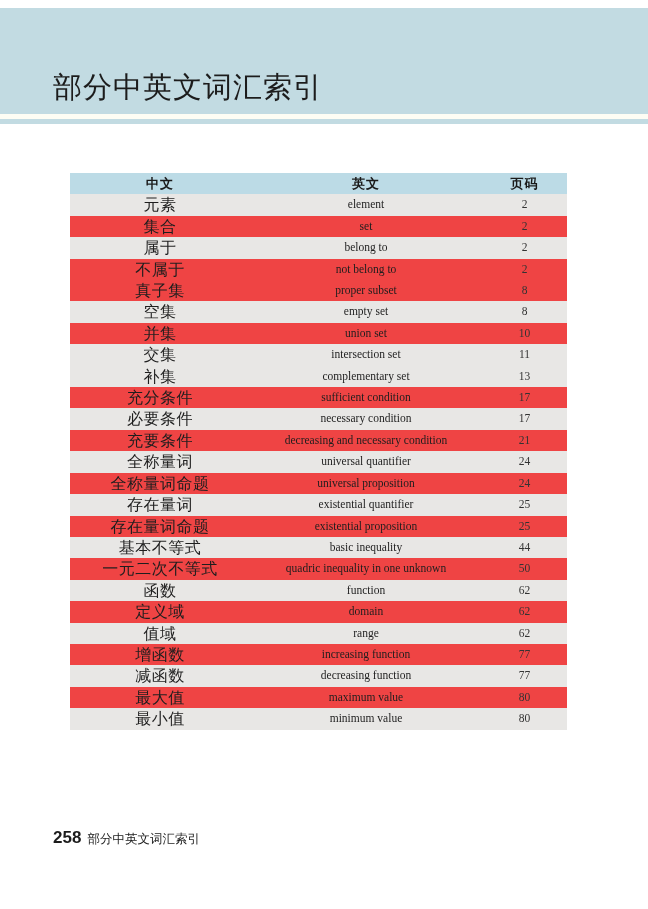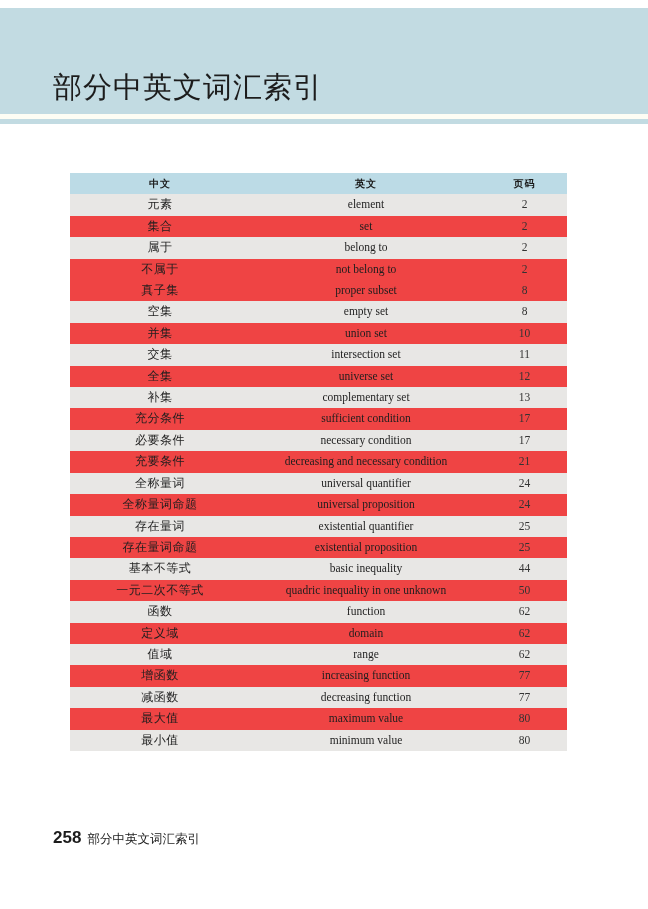--- a/index.html
+++ b/index.html
@@ -71,36 +71,36 @@
     padding: 0;
     text-align: center;
     vertical-align: middle;
     border: 0;
     line-height: 21.4px;
   }
 
   .index-table thead th {
     background: #bcdbe6;
     font-family: "Liberation Sans", "DejaVu Sans", sans-serif;
-    font-size: 10px;
+    font-size: 13px;
     font-weight: bold;
     color: #1a1a1a;
     letter-spacing: 1px;
   }
 
   .index-table tbody tr.row-odd td {
     background: #e8e7e5;
   }
   .index-table tbody tr.row-even td {
     background: #ef4444;
   }
 
   .cell-cn {
     font-family: Liberation Serif, serif;
-    font-size: 12px;
+    font-size: 16px;
     color: #1e1e1e;
     letter-spacing: 0.5px;
   }
   .cell-en {
     font-family: "Liberation Serif", "DejaVu Serif", serif;
     font-size: 11.5px;
     color: #1e1e1e;
     margin-top: 20px;
   }
   .cell-pg {
@@ -182,25 +182,20 @@
       <tr class="row-even">
         <td class="cell-cn">并集</td>
         <td class="cell-en">union set</td>
         <td class="cell-pg">10</td>
       </tr>
       <tr class="row-odd">
         <td class="cell-cn">交集</td>
         <td class="cell-en">intersection set</td>
         <td class="cell-pg">11</td>
       </tr>
-      <tr class="row-even">
-        <td class="cell-cn">全集</td>
-        <td class="cell-en">universe set</td>
-        <td class="cell-pg">12</td>
-      </tr>
       <tr class="row-odd">
         <td class="cell-cn">补集</td>
         <td class="cell-en">complementary set</td>
         <td class="cell-pg">13</td>
       </tr>
       <tr class="row-even">
         <td class="cell-cn">充分条件</td>
         <td class="cell-en">sufficient condition</td>
         <td class="cell-pg">17</td>
       </tr>

